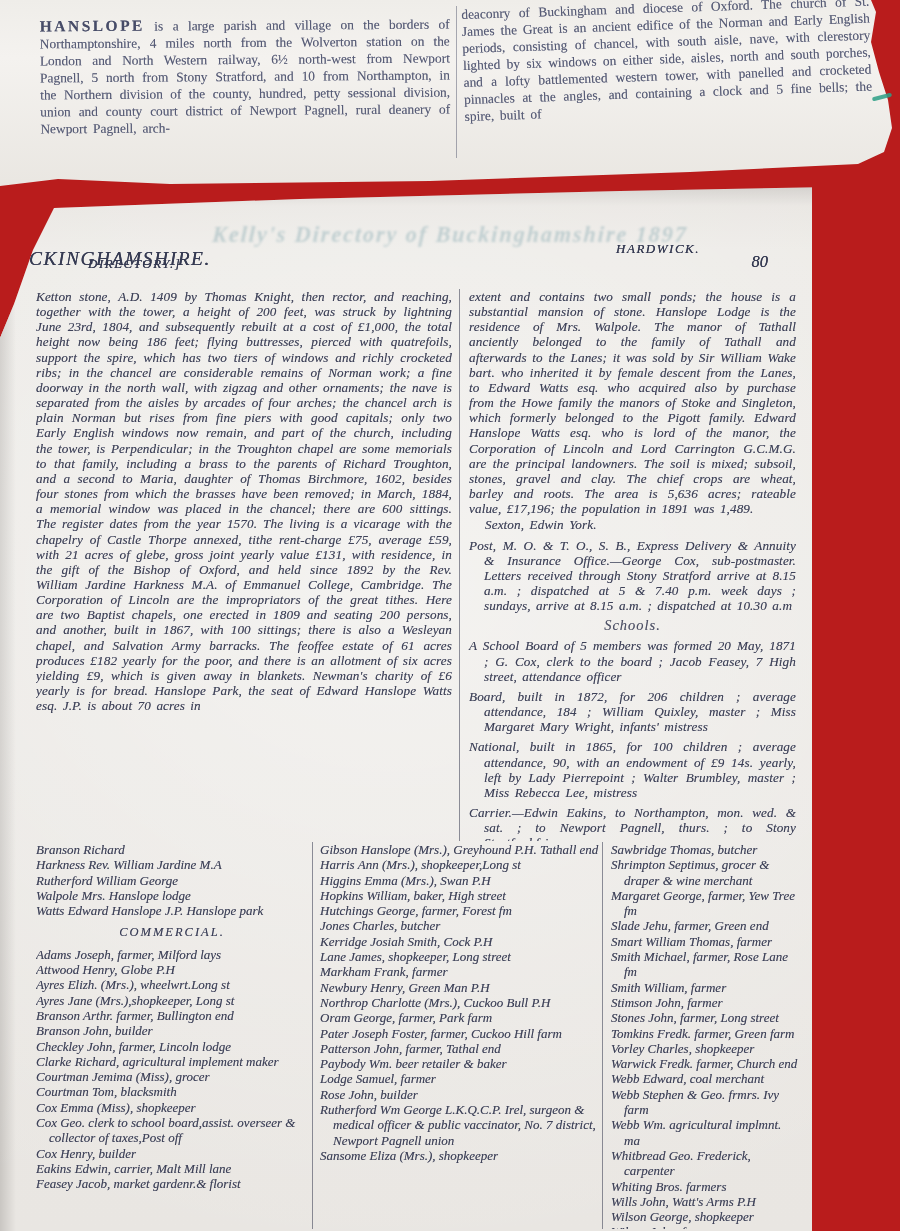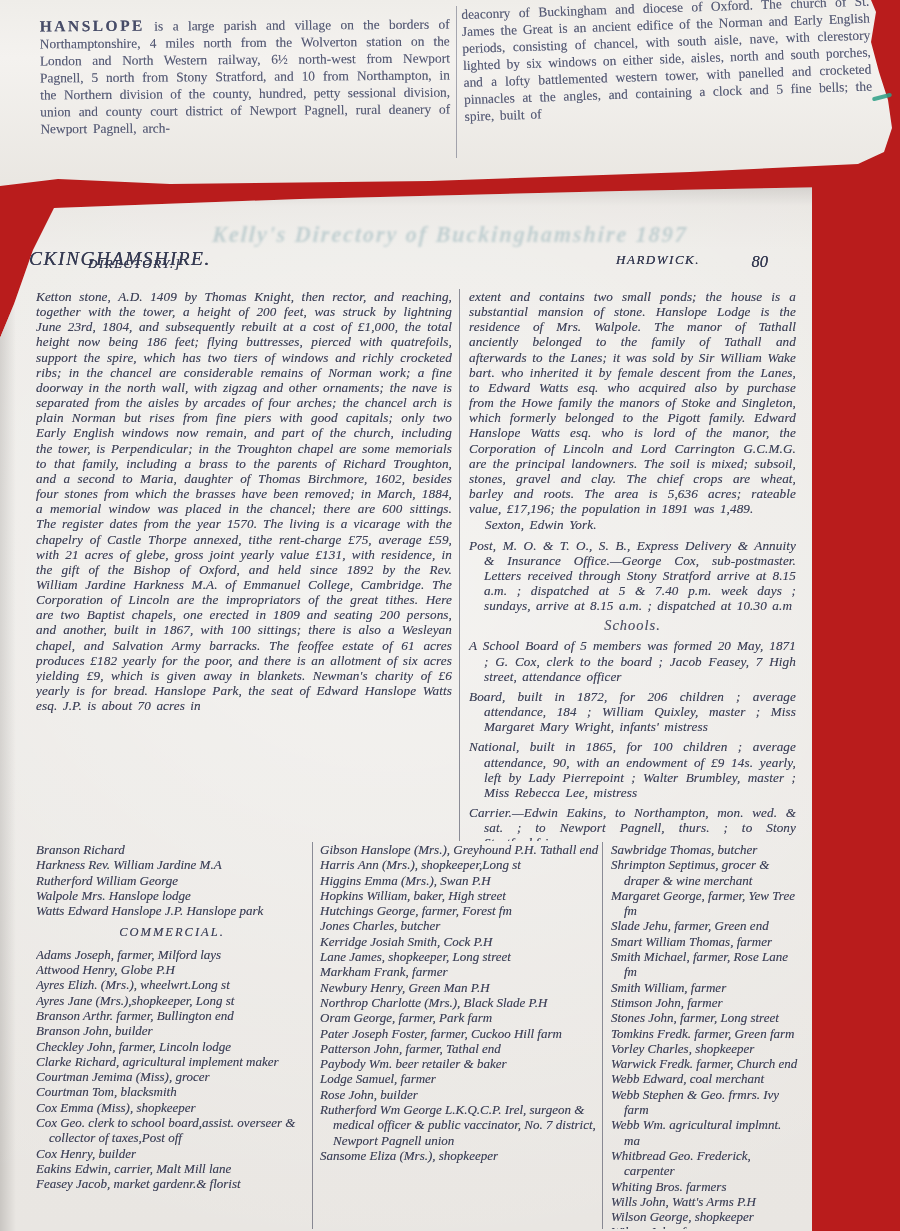--- a/index.html
+++ b/index.html
@@ -32,21 +32,21 @@
     color:#3e4259;font-style:italic;}
 
   .ghost{position:absolute;top:36px;left:110px;width:680px;text-align:center;
     font-size:22px;letter-spacing:2px;font-weight:bold;color:#48808f;opacity:.28;
     filter:blur(1.2px);transform:skewX(-3deg);}
 
   .hdr-left{position:absolute;left:88px;top:70px;font-size:13px;letter-spacing:1.5px;
     color:#353a52;text-shadow:0 0 .5px #353a52;}
   .hdr-center{position:absolute;left:0;right:0;top:62px;font-size:19.5px;
     letter-spacing:1.5px;color:#353a52;text-shadow:0 0 .6px #353a52;}
-  .hdr-right{position:absolute;right:112px;top:66px;font-size:13px;letter-spacing:1.5px;
+  .hdr-right{position:absolute;right:112px;top:55px;font-size:13px;letter-spacing:1.5px;
     color:#353a52;text-shadow:0 0 .5px #353a52;}
   .hdr-num{position:absolute;right:44px;top:66px;font-size:16.5px;color:#353a52;
     text-shadow:0 0 .6px #353a52;}
 
   .main-cols{position:absolute;top:103px;left:36px;right:16px;height:552px;display:flex;
     overflow:hidden;}
   .mcol{font-size:13.2px;line-height:15.15px;text-align:justify;word-spacing:2px;
     letter-spacing:.1px;text-shadow:0 0 .5px rgba(62,66,89,.5);}
   .mcol p{margin:0;}
   .mcol-left{width:416px;padding-right:7px;}
@@ -145,21 +145,21 @@
             <li class="entry">Gibson Hanslope (Mrs.), Greyhound P.H. Tathall end</li>
             <li class="entry">Harris Ann (Mrs.), shopkeeper,Long st</li>
             <li class="entry">Higgins Emma (Mrs.), Swan P.H</li>
             <li class="entry">Hopkins William, baker, High street</li>
             <li class="entry">Hutchings George, farmer, Forest fm</li>
             <li class="entry">Jones Charles, butcher</li>
             <li class="entry">Kerridge Josiah Smith, Cock P.H</li>
             <li class="entry">Lane James, shopkeeper, Long street</li>
             <li class="entry">Markham Frank, farmer</li>
             <li class="entry">Newbury Henry, Green Man P.H</li>
-            <li class="entry">Northrop Charlotte (Mrs.), Black Slade P.H</li>
+            <li class="entry">Northrop Charlotte (Mrs.), Cuckoo Bull P.H</li>
             <li class="entry">Oram George, farmer, Park farm</li>
             <li class="entry">Pater Joseph Foster, farmer, Cuckoo Hill farm</li>
             <li class="entry">Patterson John, farmer, Tathal end</li>
             <li class="entry">Paybody Wm. beer retailer &amp; baker</li>
             <li class="entry">Lodge Samuel, farmer</li>
             <li class="entry">Rose John, builder</li>
             <li class="entry">Rutherford Wm George L.K.Q.C.P. Irel, surgeon &amp; medical officer &amp; public vaccinator, No. 7 district, Newport Pagnell union</li>
             <li class="entry">Sansome Eliza (Mrs.), shopkeeper</li>
           </ul>
       </div>

